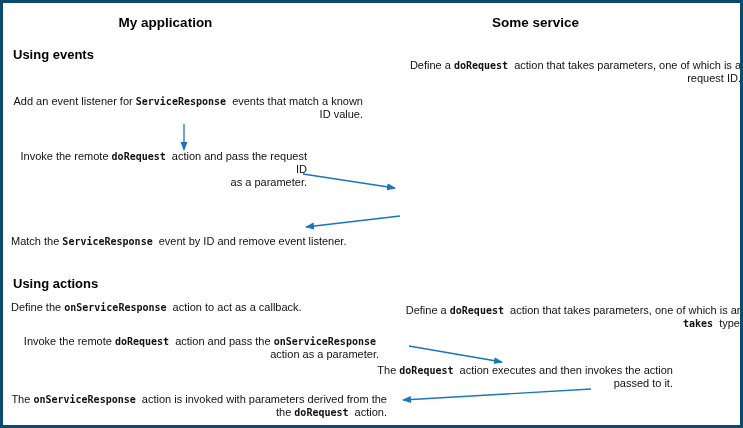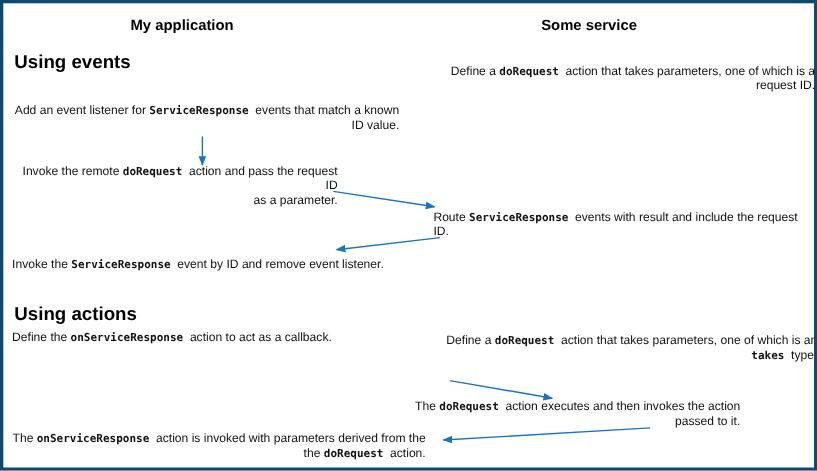--- a/index.html
+++ b/index.html
@@ -13,21 +13,21 @@
     color:#111;
     overflow:hidden;
   }
   .col-header{
     position:absolute;
     font-size:13.5px;font-weight:bold;
     text-align:center;color:#000;
   }
   .section-heading{
     position:absolute;
-    font-size:17px;font-weight:bold;color:#000;
+    font-size:13px;font-weight:bold;color:#000;
   }
   .block{
     position:absolute;
     font-size:11px;line-height:13px;color:#111;
   }
   .center{text-align:right;}
   .mono{
     font-family:"DejaVu Sans Mono",monospace;
     font-weight:bold;
     font-size:10px;
@@ -53,36 +53,37 @@
     <span>Invoke the remote </span><span class="mono">doRequest</span><span> action and pass the request ID</span><br>
     <span>as a parameter.</span>
   </div>
 
   <div class="block center" style="left:4px;top:92px;width:356px">
     <span>Add an event listener for </span><span class="mono">ServiceResponse</span><span> events that match a known</span><br>
     <span>ID value.</span>
   </div>
 
   <div class="block" style="left:8px;top:232px">
-    <span>Invoke the </span><span class="mono">ServiceResponse</span><span> event by ID and remove event listener.</span>
+    <span>Match the </span><span class="mono">ServiceResponse</span><span> event by ID and remove event listener.</span>
   </div>
 
   <div class="block center" style="left:382px;top:56px;width:356px">
     <span>Define a </span><span class="mono">doRequest</span><span> action that takes parameters, one of which is a</span><br>
     <span>request ID.</span>
   </div>
 
-  <div class="block" style="left:391px;top:189px">
-    <span>Route </span><span class="mono">ServiceResponse</span><span> events with result and include the request ID.</span>
-  </div>
 
   <div class="block" style="left:8px;top:298px">
     <span>Define the </span><span class="mono">onServiceResponse</span><span> action to act as a callback.</span>
   </div>
 
+  <div class="block center" style="left:4px;top:332px;width:372px">
+    <span>Invoke the remote </span><span class="mono">doRequest</span><span> action and pass the </span><span class="mono">onServiceResponse</span><br>
+    <span>action as a parameter.</span>
+  </div>
 
   <div class="block center" style="left:4px;top:390px;width:380px">
     <span>The </span><span class="mono">onServiceResponse</span><span> action is invoked with parameters derived from the</span><br>
     <span>the </span><span class="mono">doRequest</span><span> action.</span>
   </div>
 
   <div class="block center" style="left:384px;top:301px;width:356px">
     <span>Define a </span><span class="mono">doRequest</span><span> action that takes parameters, one of which is an</span><br>
     <span class="mono">takes</span><span> type.</span>
   </div>

